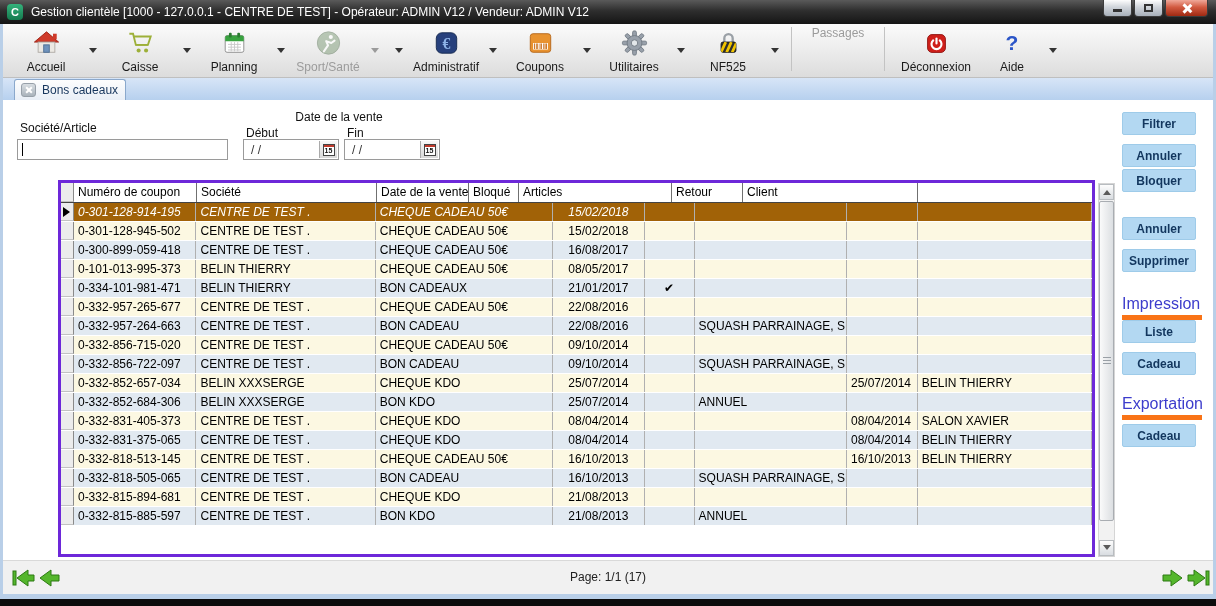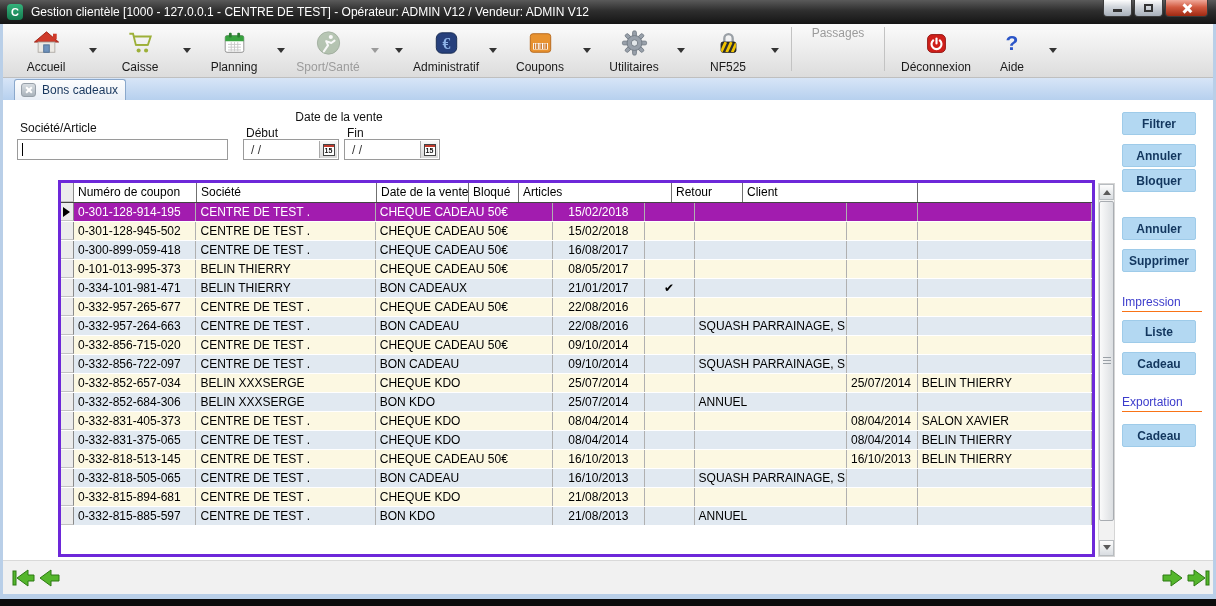--- a/index.html
+++ b/index.html
@@ -70,21 +70,21 @@
 
   
   .table-wrap { position:absolute; left:14px; top:180px; width:1037px; height:377px;
     border:3px solid #6d28d9; background:#fff; overflow:hidden;margin-left:44px; }
   .thead { display:flex; height:20px; background:#fff; border-bottom:1px solid #444; }
   .th { font-size:12px; color:#000; padding:2px 4px; border-right:1px solid #707070; white-space:nowrap; overflow:hidden; }
   .tr { display:flex; height:19px; border-bottom:1px solid #fff; }
   .td { font-size:12px; padding:1px 4px; border-right:1px solid #b0b0b0; white-space:nowrap; overflow:hidden; line-height:16px; }
   .tr.odd  { background:#fcf8e2; }
   .tr.even { background:#e1e9f1; }
-  .tr.sel  { background:#a21caf; color:#fff; }
+  .tr.sel  { background:#a16207; color:#fff;font-style:italic; }
   .w-mark{width:13px; padding:0;} .w-coupon{width:123px;} .w-societe{width:180px;} .w-article{width:178px;}
   .w-date{width:92px; text-align:center;} .w-bloque{width:50px; text-align:center;} .w-articles{width:153px;}
   .w-retour{width:71px;} .w-client{width:175px;}
   .td.w-mark, .th.w-mark { background:#ececec; border-right:1px solid #8a8a8a; border-bottom:1px solid #c2c2c2;
     display:flex; align-items:center; justify-content:center; }
   .row-arrow { width:0; height:0; }
   .row-arrow.marked { border:5px solid transparent; border-left:7px solid #000; margin-left:4px; }
 
   
   .vscroll { position:absolute; left:1098px; top:183px; width:17px; height:374px; background:#f2f2f2; border:1px solid #d5d5d5; }
@@ -95,22 +95,22 @@
   .tri-down { width:0;height:0;border:4px solid transparent;border-top:5px solid #5a5a5a; margin-top:3px;}
   .sb-thumb { position:absolute; left:0; top:17px; width:15px; height:320px;
     background:linear-gradient(90deg,#fafafa,#dcdfe2); border:1px solid #a9adb2; border-radius:2px; }
   .sb-grip { position:absolute; left:3px; top:50%; width:8px; height:8px; margin-top:-4px;
     background:repeating-linear-gradient(#9aa0a6 0 1px, transparent 1px 3px); }
 
   
   .side-btn { position:absolute; left:1122px; width:74px; height:23px; background:#b3d8f2;
     border:1px solid #9ecbe9; border-radius:2px; display:flex; align-items:center; justify-content:center;
     font-size:12px; font-weight:bold; color:#12365e; cursor:default; }
-  .section-label { position:absolute; left:1122px; width:80px; font-size:12px; color:#3c3ccc;
-    border-bottom:1px solid #f97316; padding-bottom:2px; }
+  .section-label { position:absolute; left:1122px; width:80px; font-size:16px; color:#3c3ccc;
+    border-bottom:5px solid #f97316; padding-bottom:2px; }
 
   
   .pagebar { position:absolute; left:3px; top:560px; width:1210px; height:34px; background:#f1f1f1; border-top:1px solid #d9d9d9; }
   .page-label { position:absolute; left:0; right:0; top:9px; text-align:center; font-size:12px; color:#222; }
   .nav-arrow { position:absolute; top:7px; width:24px; height:20px; }
   .strip-blue { position:absolute; left:0; top:594px; width:1216px; height:5px; background:#b9cfe8; }
   .strip-dark { position:absolute; left:0; top:599px; width:1216px; height:7px; background:#0c0c0c; }
 </style>
 </head>
 <body>
@@ -596,20 +596,21 @@
       <svg width="24" height="20" viewBox="0 0 24 20">
           <rect x="1" y="3" width="3" height="14" fill="#54b62c" stroke="#2d7a12"></rect>
           <path d="M16 2 L5 10 L16 18 V13 H22 V7 H16 Z" fill="#54b62c" stroke="#2d7a12"></path>
         </svg>
     </span>
     <span class="nav-arrow" style="left:35px;">
       <svg width="24" height="20" viewBox="0 0 24 20">
           <path d="M13 2 L2 10 L13 18 V13 H21 V7 H13 Z" fill="#54b62c" stroke="#2d7a12"></path>
         </svg>
     </span>
+    <span class="page-label">Page: 1/1 (17)</span>
     <span class="nav-arrow" style="left:1157px;">
       <svg width="24" height="20" viewBox="0 0 24 20">
           <path d="M11 2 L22 10 L11 18 V13 H3 V7 H11 Z" fill="#54b62c" stroke="#2d7a12"></path>
         </svg>
     </span>
     <span class="nav-arrow" style="left:1183px;">
       <svg width="24" height="20" viewBox="0 0 24 20">
           <path d="M8 2 L19 10 L8 18 V13 H2 V7 H8 Z" fill="#54b62c" stroke="#2d7a12"></path>
           <rect x="20" y="3" width="3" height="14" fill="#54b62c" stroke="#2d7a12"></rect>
         </svg>

